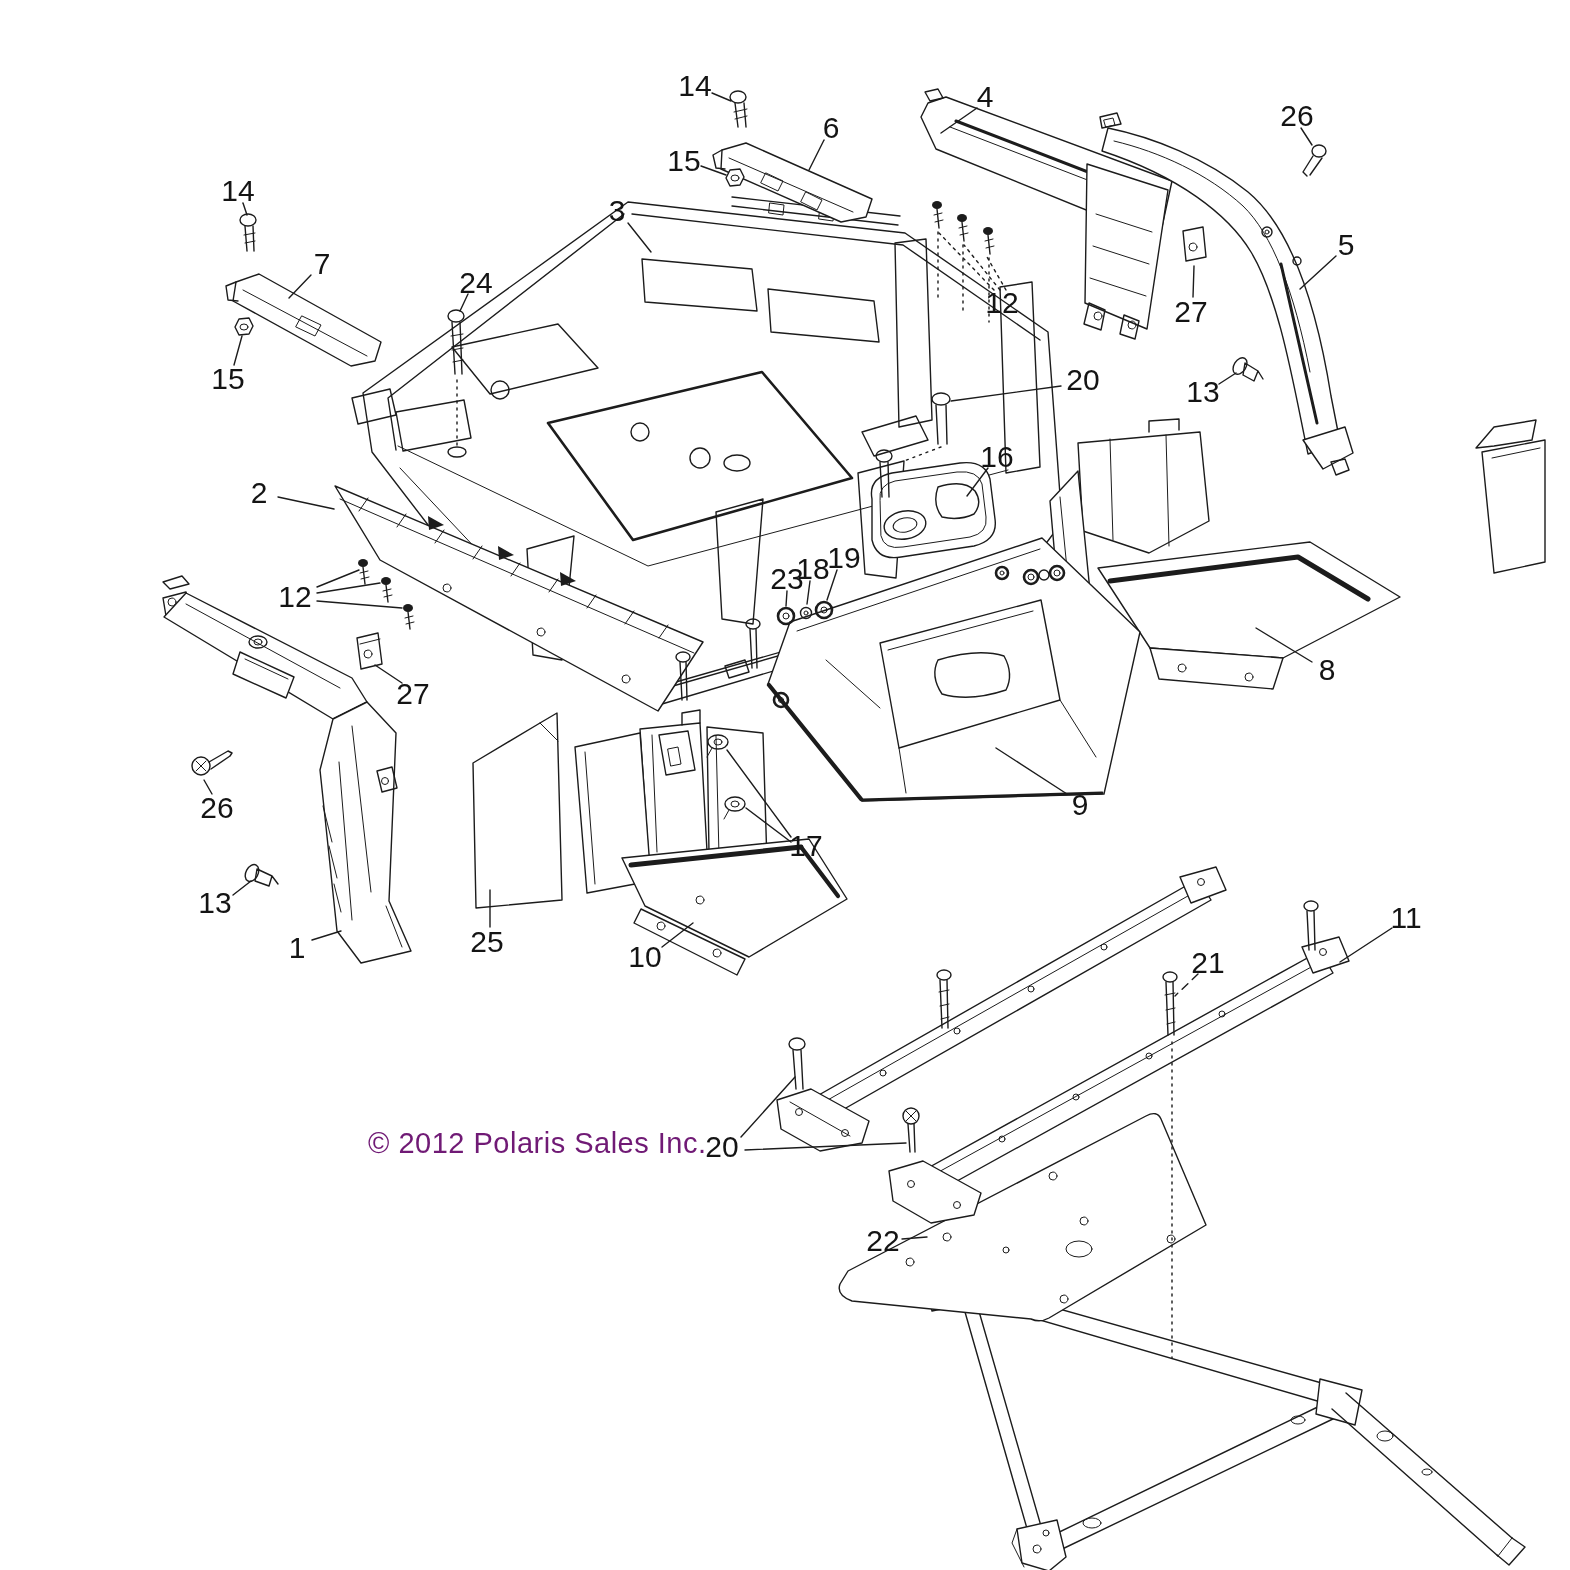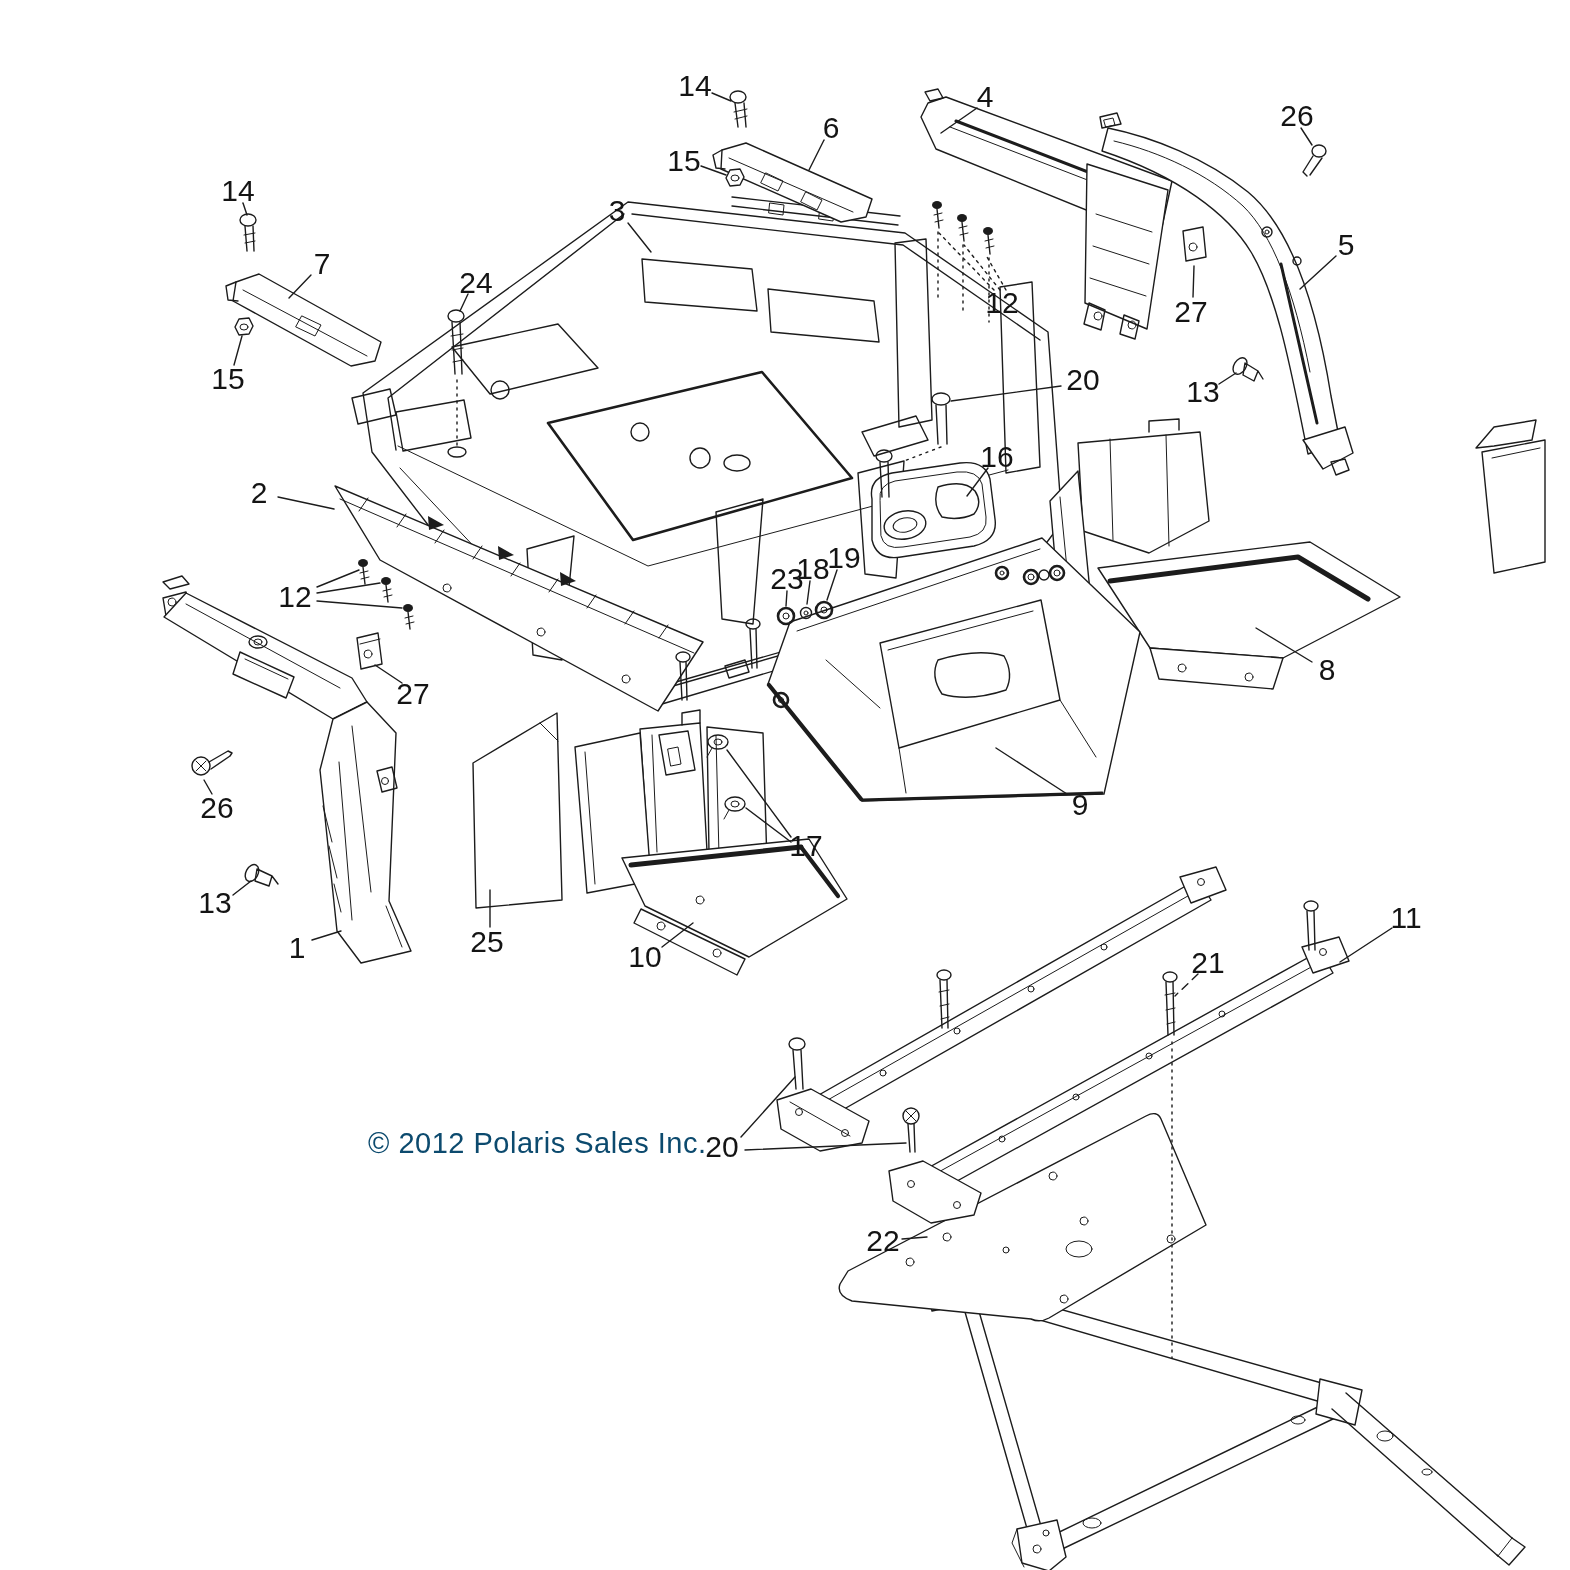--- a/index.html
+++ b/index.html
@@ -14,21 +14,21 @@
   #diagram .w2{stroke-width:2.6;}
   #diagram .w3{stroke-width:3;}
   #diagram .w4{stroke-width:4.2;}
   #diagram .w5{stroke-width:5;}
   #diagram .dot{stroke-dasharray:2 5;}
   .leader{stroke:#1c1c1c;stroke-width:1.3;}
   .leader.dashed{stroke-dasharray:8 6;}
   .leader.dotted{stroke-dasharray:2.5 4.5;}
   .callout{font:30px "Liberation Sans",sans-serif;fill:#141414;text-anchor:middle;
            dominant-baseline:central;}
-  .copyright{position:absolute;left:368px;top:1127px;font-size:29px;color:#0c4a6e;
+  .copyright{position:absolute;left:368px;top:1127px;font-size:29px;color:#701a75;
              white-space:nowrap;letter-spacing:.5px;}
 </style>
 </head>
 <body>
 
 <div class="stage">
 <svg id="diagram" width="1570" height="1570" viewBox="0 0 1570 1570" xmlns="http://www.w3.org/2000/svg">
 
   <g>
     <path class="f" d="M628,202 L905,233 L1048,332 L1062,522 L1015,585 L648,690 L455,560 L372,452 L363,393 Z"></path>

